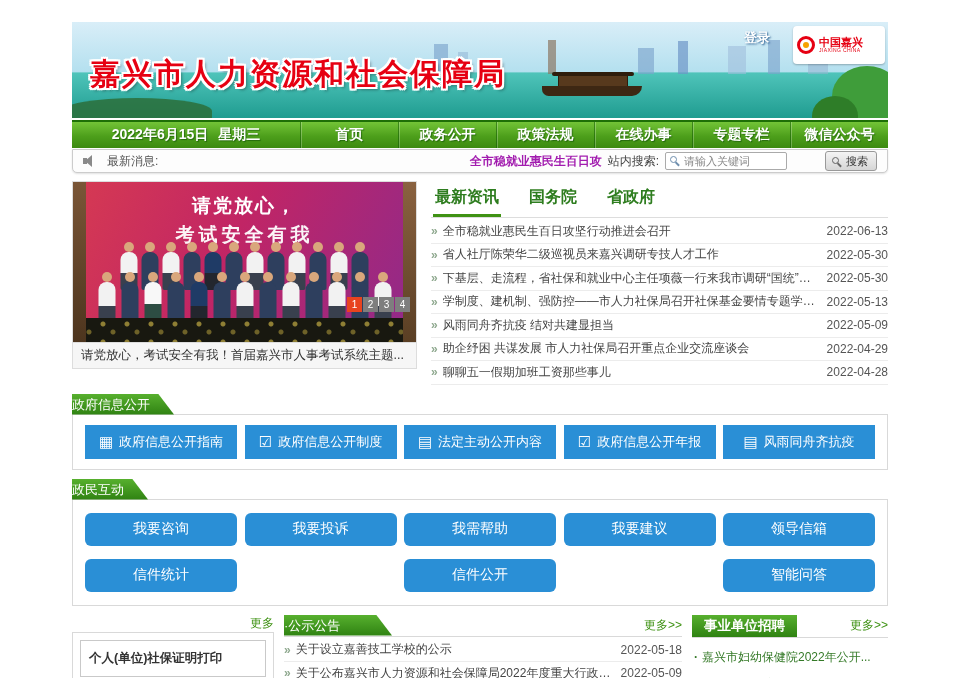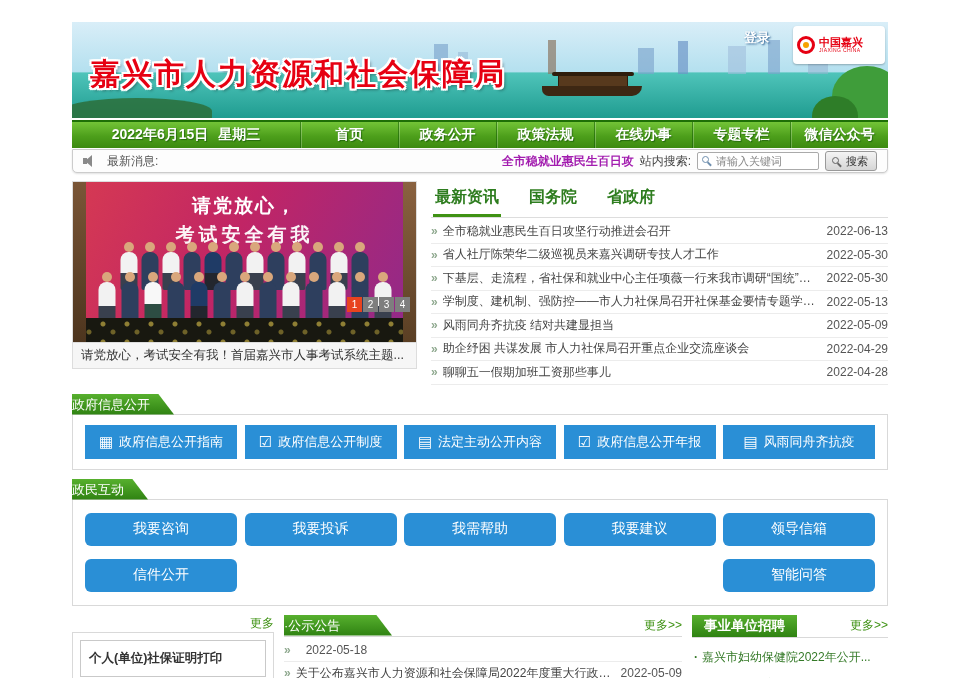--- a/index.html
+++ b/index.html
@@ -53,21 +53,21 @@
   .speaker::after { content:''; position:absolute; left:2px; top:0; border:6px solid transparent; border-right:7px solid #8a8a8a; border-left:0; }
   .ticker-right { margin-left:auto; display:flex; align-items:center; gap:6px; color:#444; }
   .hot-text { font-weight:bold; color:#a21caf; }
   .search-wrap { position:relative; }
   .search-input { width:122px; height:18px; border:1px solid #aaa; border-radius:2px; font-size:11px;
     padding:0 4px 0 18px; color:#333; font-family:inherit; }
   .search-input::placeholder { color:#888; }
   .mag { position:absolute; left:5px; top:4px; width:7px; height:7px; border:1.5px solid #6f8fae; border-radius:50%; }
   .mag::after { content:''; position:absolute; width:5px; height:1.5px; background:#6f8fae; transform:rotate(45deg); right:-4px; bottom:-2px; }
   .search-btn { height:20px; padding:0 8px 0 20px; position:relative; font-size:11px; color:#333; font-family:inherit;
-    background:linear-gradient(#f4f4f4,#d6d6d6); border:1px solid #999; border-radius:3px; cursor:pointer; }
+    background:linear-gradient(#f4f4f4,#d6d6d6); border:1px solid #999; border-radius:3px; cursor:pointer;margin-left:32px; }
   .search-btn .mag { left:6px; top:5px; border-color:#666; } .search-btn .mag::after { background:#666; }
 
   
   .main-row { display:flex; gap:14px; margin-top:8px; }
 
   
   .slideshow { width:345px; flex:none; }
   .photo { position:relative; height:162px; overflow:hidden; border:1px solid #ddd;
     background:linear-gradient(115deg,#d63a52 0%, #c12565 45%, #8e2a8c 100%); }
   .photo .wall-l,.photo .wall-r { position:absolute; top:0; bottom:0; width:13px; background:linear-gradient(#7a5637,#4d351e); }
@@ -328,20 +328,21 @@
   </div>
 
   <div class="section">
     <div class="ribbon">政民互动</div>
     <div class="section-box interact-box">
       <button class="pill-btn">我要咨询</button>
       <button class="pill-btn">我要投诉</button>
       <button class="pill-btn">我需帮助</button>
       <button class="pill-btn">我要建议</button>
       <button class="pill-btn">领导信箱</button>
+      <button class="pill-btn">信件统计</button>
       <button class="pill-btn">信件公开</button>
       <button class="pill-btn">智能问答</button>
     </div>
   </div>
 
   <div class="bottom-row">
     <div class="social">
       <div class="panel-head">
         <span class="more-link">更多</span>
       </div>
@@ -352,20 +353,21 @@
     </div>
 
     <div class="notice">
       <div class="panel-head">
         <span class="ribbon">·公示公告</span>
         <span class="more-link">更多&gt;&gt;</span>
       </div>
       <div class="notice-list">
         <div class="news-item">
           <span class="arrow">»</span>
+          <span class="news-title">关于设立嘉善技工学校的公示</span>
           <span class="news-date">2022-05-18</span>
         </div>
         <div class="news-item">
           <span class="arrow">»</span>
           <span class="news-title">关于公布嘉兴市人力资源和社会保障局2022年度重大行政决策事...</span>
           <span class="news-date">2022-05-09</span>
         </div>
 
       </div>
     </div>

